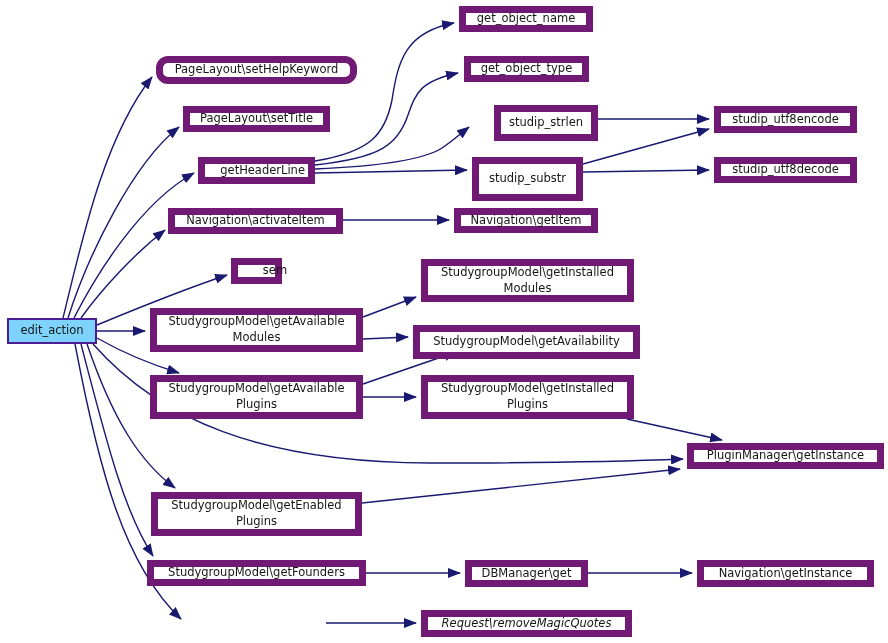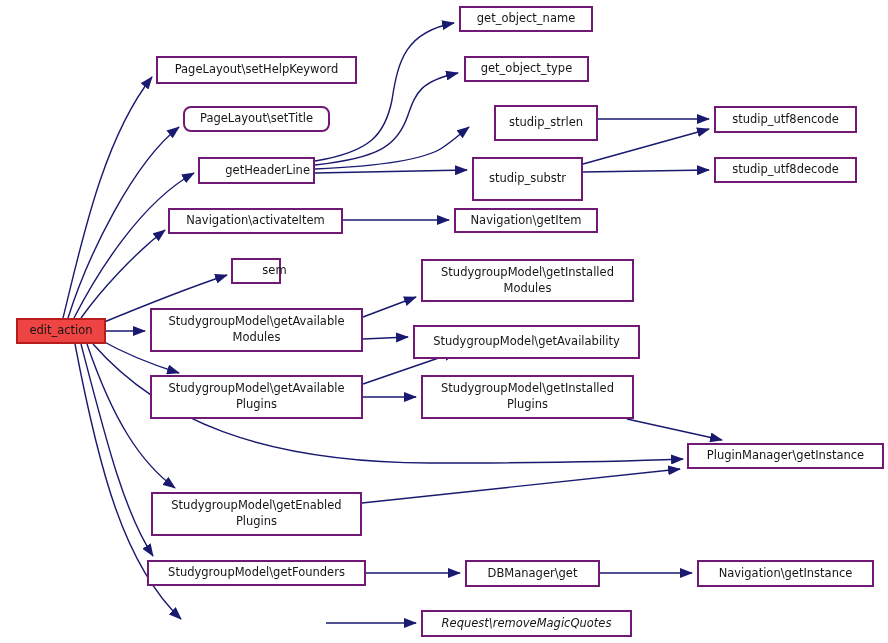--- a/index.html
+++ b/index.html
@@ -13,31 +13,30 @@
   }
   #edge-layer {
     position: absolute;
     left: 0; top: 0;
     width: 888px; height: 643px;
   }
   .node {
     position: absolute;
     box-sizing: border-box;
     background: #ffffff;
-    border: 2px solid #701a75;
+    border: 7px solid #701a75;
     display: flex;
     align-items: center;
     justify-content: center;
     text-align: center;
     cursor: pointer;
   }
   .node.highlight {
-    background: #ef4444;
-    border: 2px solid #b91c1c;
-    margin-left: 9px;
+    background: #7dd3fc;
+    border: 2px solid #4c1d95;
   }
   .node .lbl {
     font-size: 11.5px;
     line-height: 1.35;
     color: #161616;
     white-space: pre-line;
     padding: 0 3px;
   }
 </style>
 </head>
@@ -75,24 +74,24 @@
       <path d="M363,384 L456,352" fill="none" stroke="#191970" stroke-width="1.4" marker-end="url(#arrow)"></path>
       <path d="M627,419 L722,440" fill="none" stroke="#191970" stroke-width="1.4" marker-end="url(#arrow)"></path>
       <path d="M362,503 L680,469" fill="none" stroke="#191970" stroke-width="1.4" marker-end="url(#arrow)"></path>
       <path d="M366,573 L460,573" fill="none" stroke="#191970" stroke-width="1.4" marker-end="url(#arrow)"></path>
       <path d="M588,573 L692,573" fill="none" stroke="#191970" stroke-width="1.4" marker-end="url(#arrow)"></path>
       <path d="M326,623 L416,623" fill="none" stroke="#191970" stroke-width="1.4" marker-end="url(#arrow)"></path>
     </svg>
     <div class="node highlight" style="left: 7px; top: 318px; width: 90px; height: 26px;">
       <span class="lbl">edit_action</span>
     </div>
-    <div class="node" style="left: 156px; top: 56px; width: 201px; height: 28px;">
+    <div class="node" style="left: 156px; top: 56px; width: 201px; height: 28px; border-radius: 12px;">
       <span class="lbl">PageLayout\setHelpKeyword</span>
     </div>
-    <div class="node" style="left: 183px; top: 106px; width: 147px; height: 26px; border-radius: 8px;">
+    <div class="node" style="left: 183px; top: 106px; width: 147px; height: 26px;">
       <span class="lbl">PageLayout\setTitle</span>
     </div>
     <div class="node" style="left: 198px; top: 157px; width: 117px; height: 27px; justify-content: flex-end;">
       <span class="lbl">getHeaderLine</span>
     </div>
     <div class="node" style="left: 168px; top: 208px; width: 175px; height: 26px;">
       <span class="lbl">Navigation\activateItem</span>
     </div>
     <div class="node" style="left: 231px; top: 258px; width: 50px; height: 26px; padding-left: 37px;">
       <span class="lbl">sem</span>
@@ -134,21 +133,21 @@
     <div class="node" style="left: 413px; top: 325px; width: 227px; height: 34px;">
       <span class="lbl">StudygroupModel\getAvailability</span>
     </div>
     <div class="node" style="left: 421px; top: 375px; width: 213px; height: 44px;">
       <span class="lbl">StudygroupModel\getInstalled
 Plugins</span>
     </div>
     <div class="node" style="left: 687px; top: 443px; width: 197px; height: 26px;">
       <span class="lbl">PluginManager\getInstance</span>
     </div>
-    <div class="node" style="left: 465px; top: 560px; width: 135px; height: 27px;">
+    <div class="node" style="left: 465px; top: 560px; width: 123px; height: 27px;">
       <span class="lbl">DBManager\get</span>
     </div>
     <div class="node" style="left: 697px; top: 560px; width: 177px; height: 27px;">
       <span class="lbl">Navigation\getInstance</span>
     </div>
     <div class="node" style="left: 421px; top: 610px; width: 211px; height: 27px; font-style: italic;">
       <span class="lbl">Request\removeMagicQuotes</span>
     </div>
     <div class="node" style="left: 714px; top: 106px; width: 143px; height: 27px;">
       <span class="lbl">studip_utf8encode</span>

